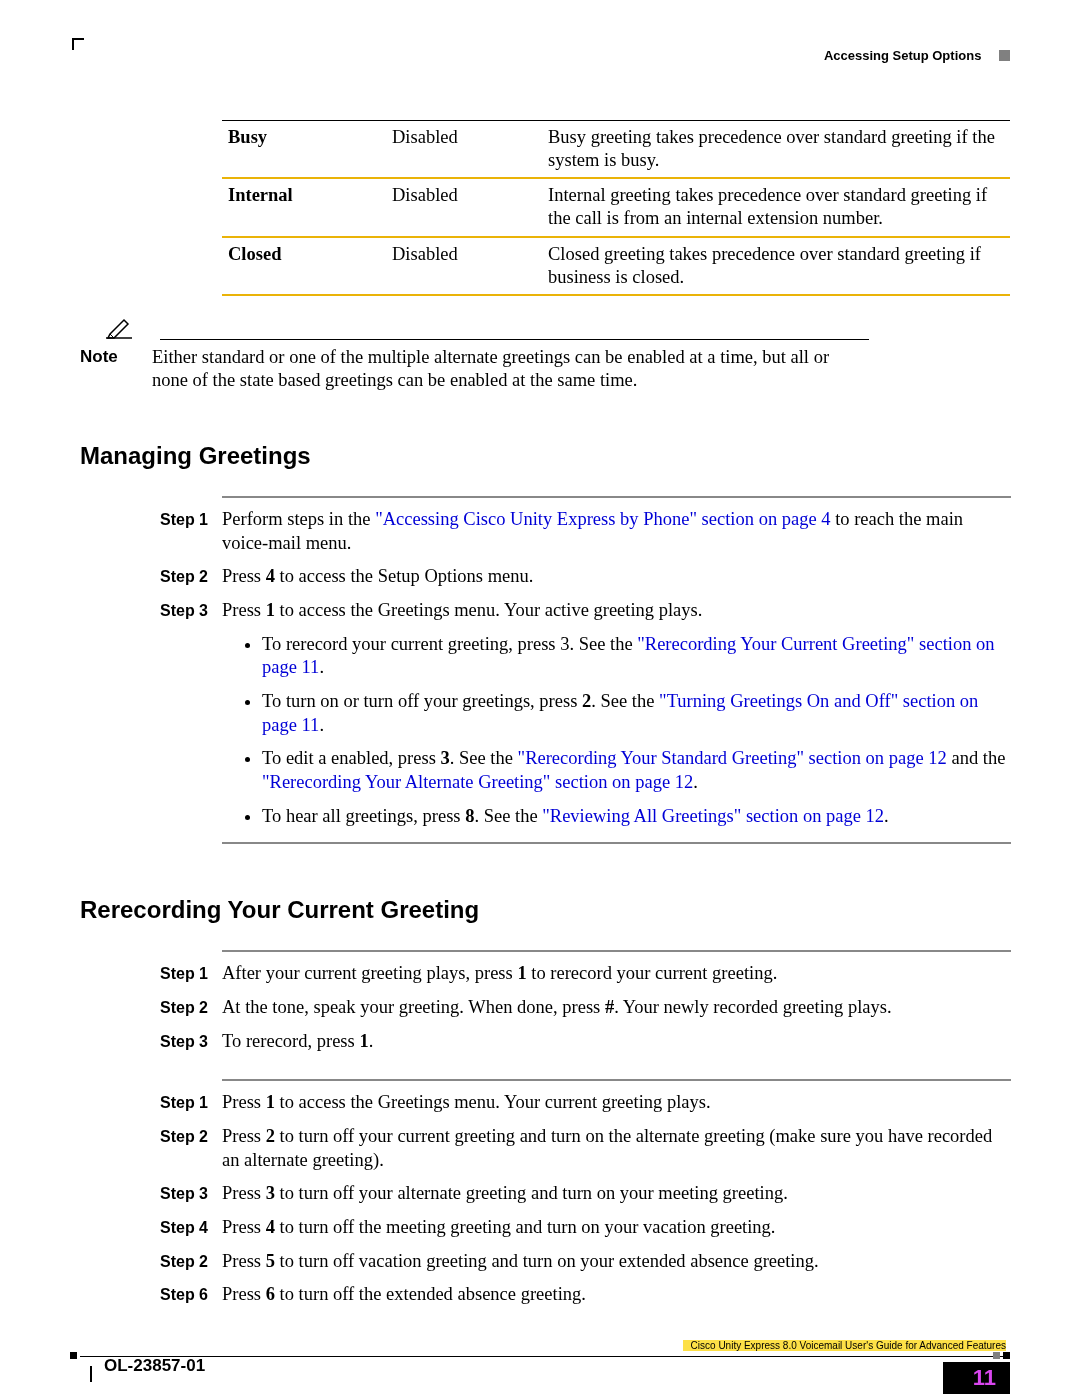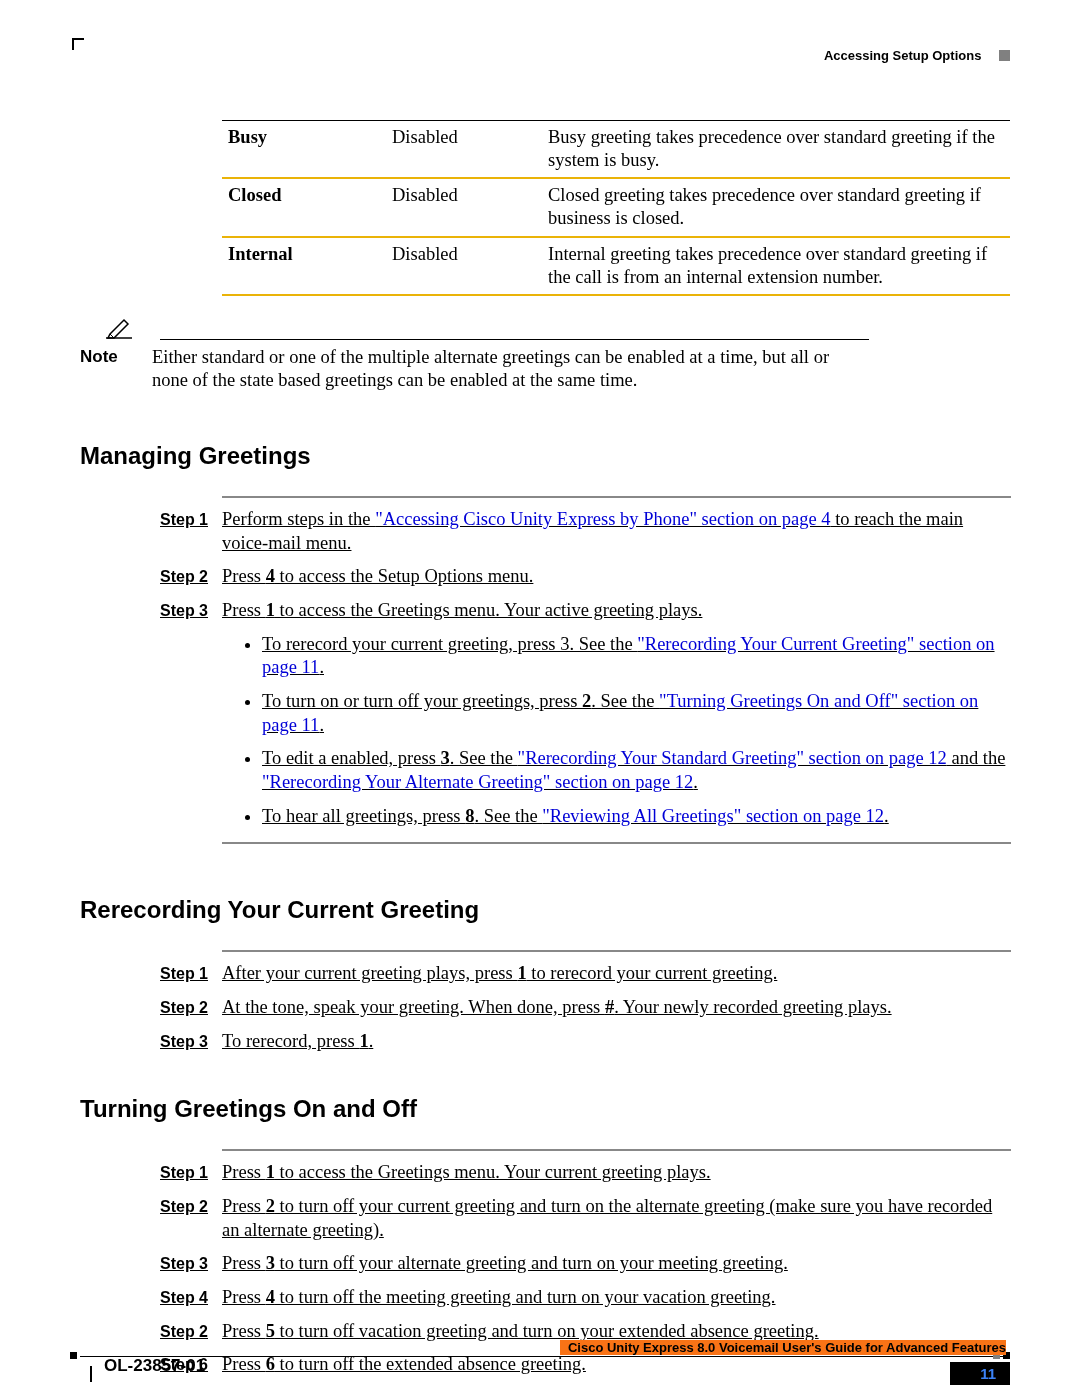--- a/index.html
+++ b/index.html
@@ -119,21 +119,20 @@
     margin-left: 142px;
     margin-top: 14px;
     border-top: 2px solid #888;
     width: 789px;
   }
 
   .steps {
     margin-left: 80px;
     margin-top: 10px;
     font-size: 18.5px;
-    text-decoration: underline;
   }
   .step {
     display: flex;
     align-items: flex-start;
     margin-top: 10px;
     line-height: 1.28;
   }
   .step-label {
     font-family: Arial, Helvetica, sans-serif;
     font-weight: bold;
@@ -166,34 +165,34 @@
   .footer-rule {
     border-top: 1px solid #000;
     margin-left: 10px;
     width: 930px;
   }
   .footer-title {
     position: absolute;
     right: 4px;
     top: -16px;
     font-family: Arial, Helvetica, sans-serif;
-    font-weight: bold;
-    font-size: 13px;
-    background: #f97316;
+    font-weight: normal;
+    font-size: 10px;
+    background: #fde047;
     padding-left: 8px;
   }
   .footer-bar {
     position: absolute;
     right: 0;
     top: 6px;
     background: #000;
-    color: #3b82f6;
-    font-family: Arial, Helvetica, sans-serif;
-    font-weight: bold;
-    font-size: 15px;
+    color: #d946ef;
+    font-family: Arial, Helvetica, sans-serif;
+    font-weight: bold;
+    font-size: 22px;
     padding: 3px 14px 3px 30px;
   }
   .footer-doc {
     position: absolute;
     left: 10px;
     top: 0;
     font-family: Arial, Helvetica, sans-serif;
     font-weight: bold;
     font-size: 17px;
     margin-left: 24px;
@@ -242,28 +241,28 @@
   <div class="content">
 
     <table class="greet-table">
       <tbody>
           <tr>
         <td class="col1">Busy</td>
         <td class="col2">Disabled</td>
         <td class="col3">Busy greeting takes precedence over standard greeting if the system is busy.</td>
       </tr>
       <tr>
+        <td class="col1">Internal</td>
+        <td class="col2">Disabled</td>
+        <td class="col3">Internal greeting takes precedence over standard greeting if the call is from an internal extension number.</td>
+      </tr>
+      <tr>
         <td class="col1">Closed</td>
         <td class="col2">Disabled</td>
         <td class="col3">Closed greeting takes precedence over standard greeting if business is closed.</td>
-      </tr>
-      <tr>
-        <td class="col1">Internal</td>
-        <td class="col2">Disabled</td>
-        <td class="col3">Internal greeting takes precedence over standard greeting if the call is from an internal extension number.</td>
       </tr>
     </tbody>
       </table>
 
     <div class="note-block">
       <span class="note-icon">
         <svg width="30" height="24" viewBox="0 0 30 24">
           <line x1="2" y1="22" x2="28" y2="22" stroke="#000" stroke-width="1.5"></line>
           <polygon points="6,18 20,4 24,8 10,22 4,22" fill="none" stroke="#000" stroke-width="1.5"></polygon>
           <line x1="6" y1="18" x2="10" y2="22" stroke="#000" stroke-width="1"></line>
@@ -329,21 +328,20 @@
         </div>
       </div>
       <div class="step">
         <div class="step-label">Step 3</div>
         <div class="step-body">
           <span>To rerecord, press </span><span class="b">1</span><span>.</span>
         </div>
       </div>
     </div>
 
-    <h2 class="section" id="h2-turning">Turning Greetings On and Off</h2>
     <div class="sec-rule-top"></div>
 
     <div class="steps">
       <div class="step">
         <div class="step-label">Step 1</div>
         <div class="step-body">
           <span>Press </span><span class="b">1</span><span> to access the Greetings menu. Your current greeting plays.</span>
         </div>
       </div>
       <div class="step">

